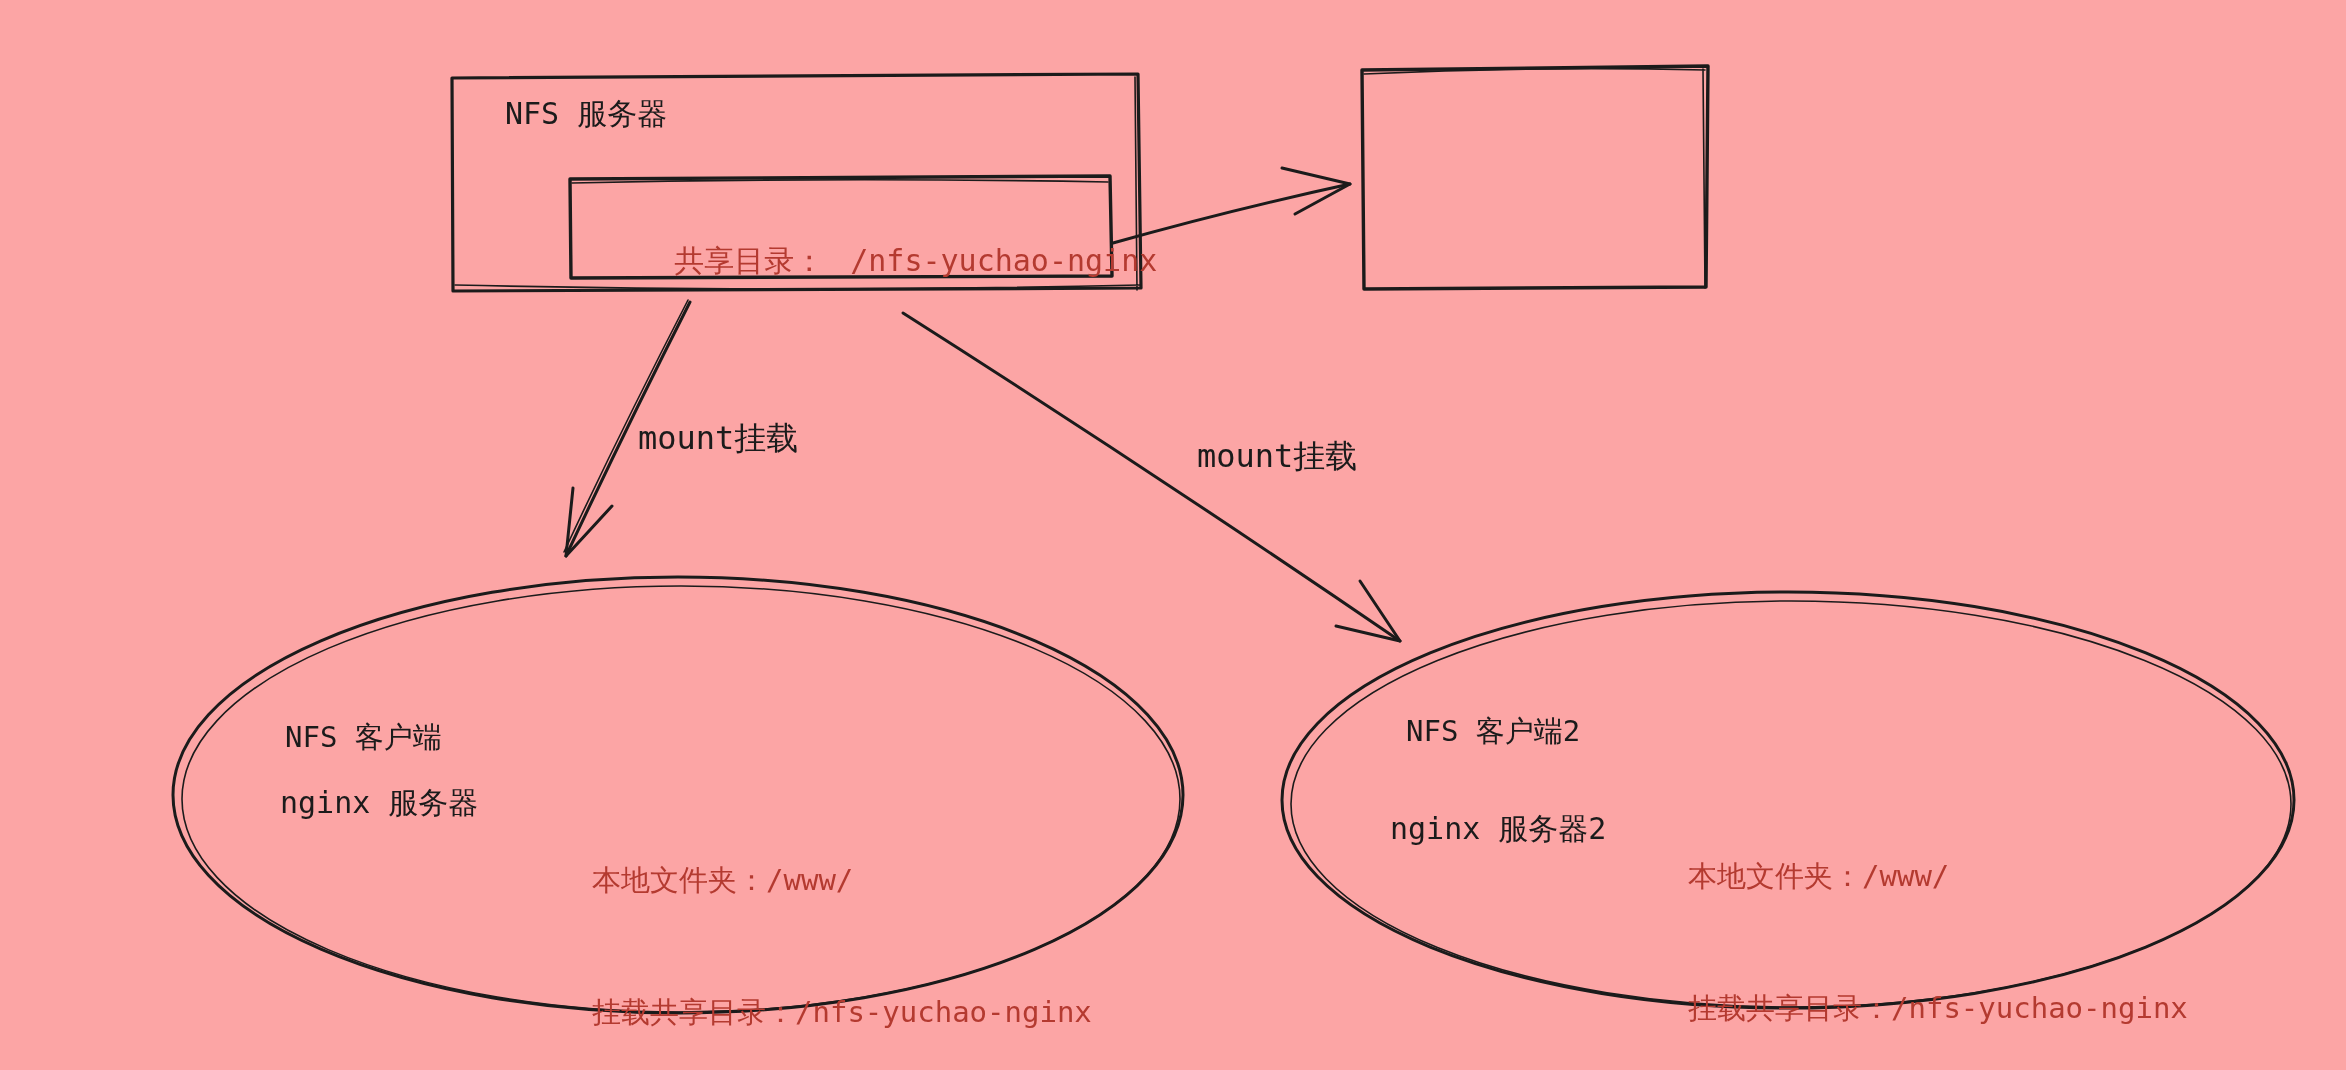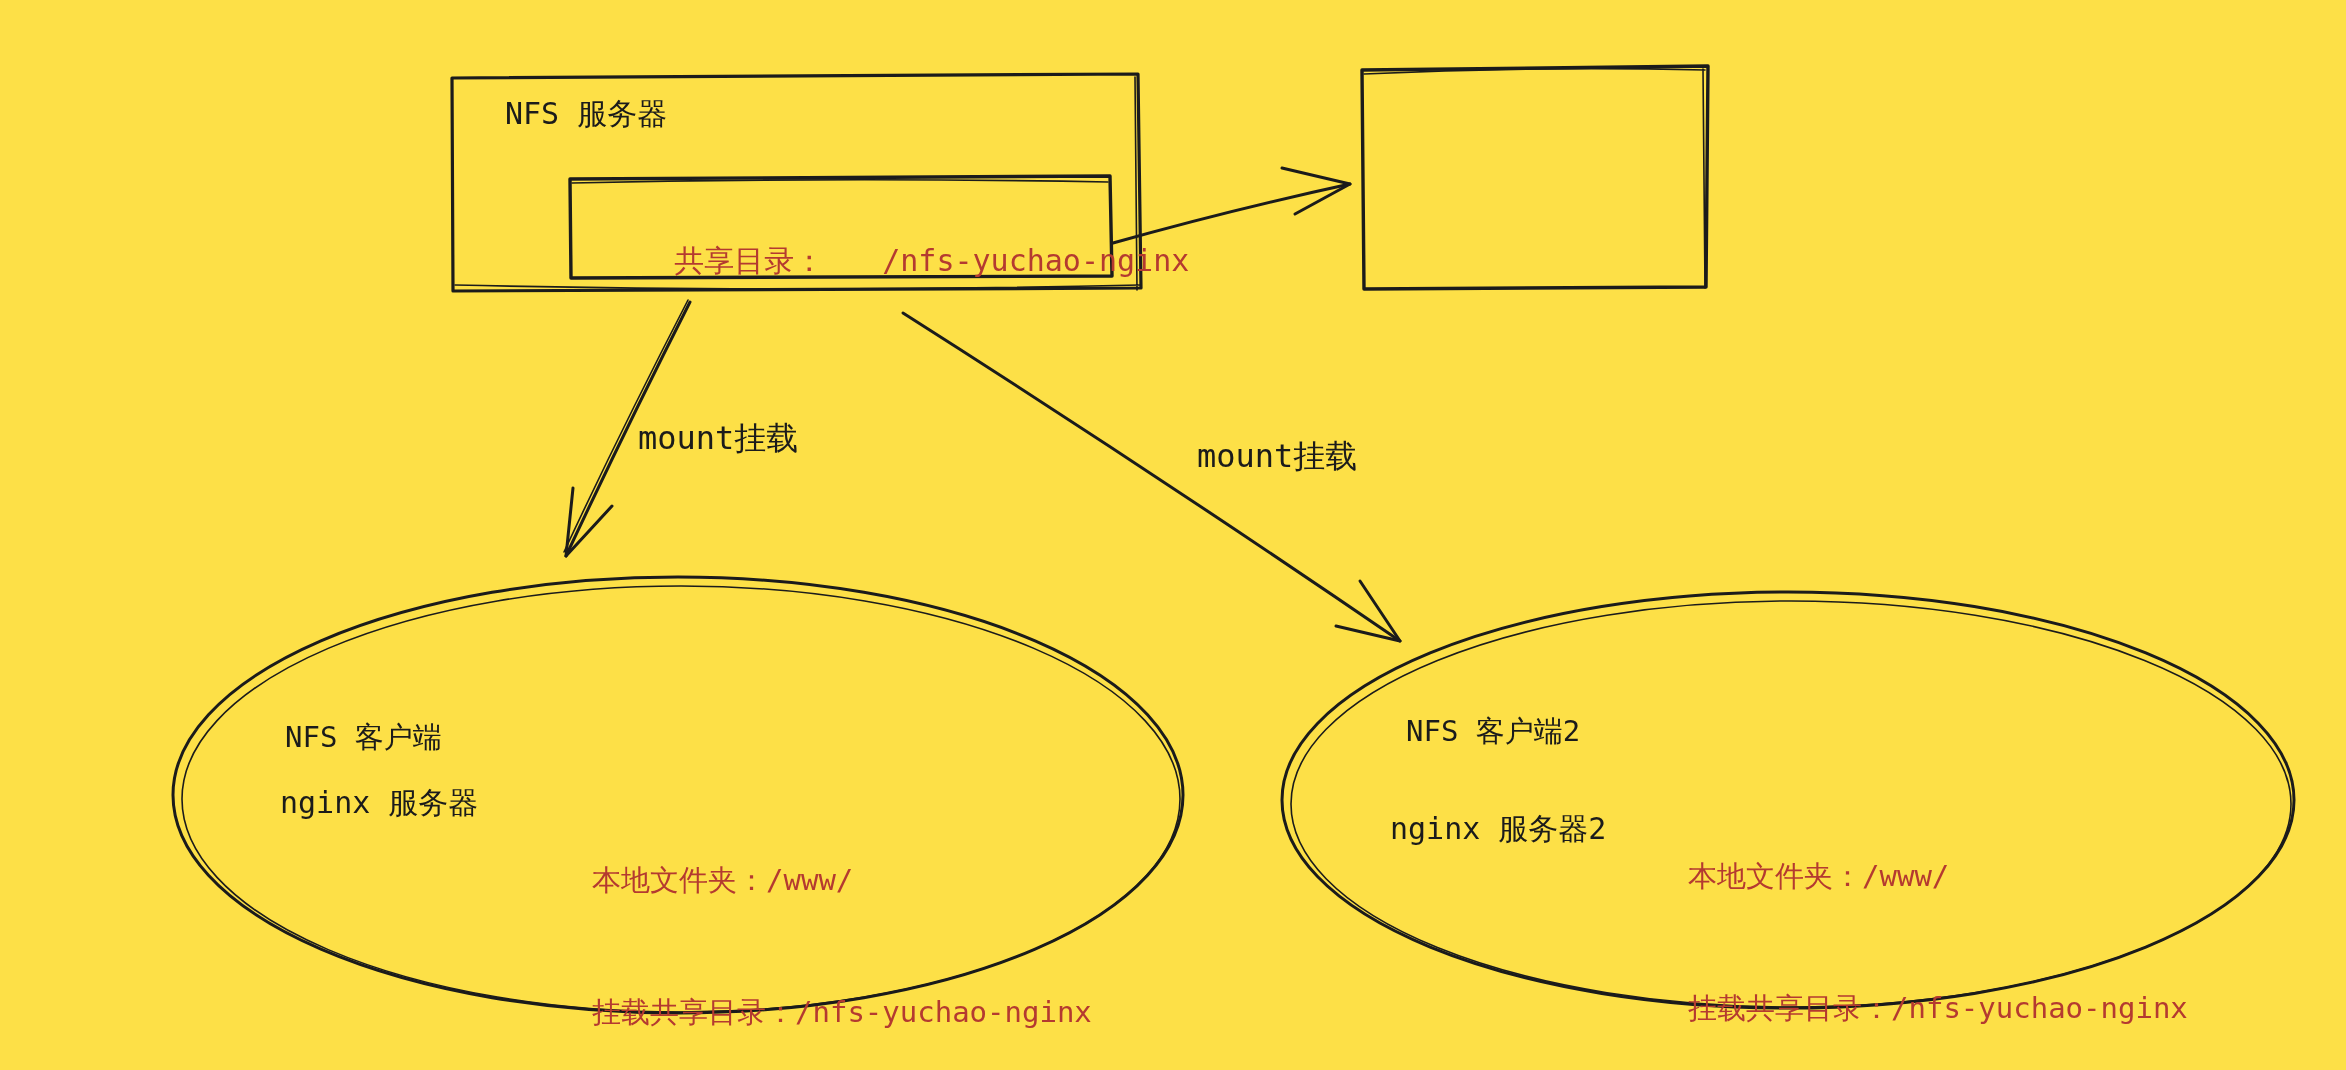--- a/index.html
+++ b/index.html
@@ -1,29 +1,29 @@
 <!DOCTYPE html>
 <html><head>
 <meta charset="utf-8">
 <style>
   html,body{margin:0;padding:0;background:#ffffff;}
   .canvas{
     position:relative;
     width:2346px;height:1070px;
-    background:#fde047;
+    background:#fca5a5;
     font-family:"DejaVu Sans Mono","DejaVu Sans",sans-serif;
     color:#1b1b1b;
     overflow:hidden;
   }
   svg.layer{position:absolute;left:0;top:0;}
   .lbl{position:absolute;white-space:pre;line-height:1.15;}
   .red{color:#b43a30;}
   .server-title{left:505px;top:97px;font-size:30px;}
   .shared-label{left:602px;top:209px;font-size:30px;font-weight:500;}
-  .shared-path{margin-left:58px;}
+  .shared-path{margin-left:26px;}
   .cmd1{left:1393px;top:105px;font-size:30px;}
   .cmd2{left:1393px;top:230px;font-size:30px;}
   .mountL{left:638px;top:420px;font-size:32px;}
   .mountR{left:1197px;top:438px;font-size:32px;}
   .c1-title{left:285px;top:685px;font-size:29px;margin-top:36px;}
   .c1-sub{left:280px;top:786px;font-size:30px;}
   .c1-red{left:592px;top:770px;font-size:29px;line-height:44px;}
   .c2-title{left:1406px;top:715px;font-size:29px;}
   .c2-sub{left:1390px;top:812px;font-size:30px;}
   .c2-red{left:1688px;top:766px;font-size:29px;line-height:44px;}

